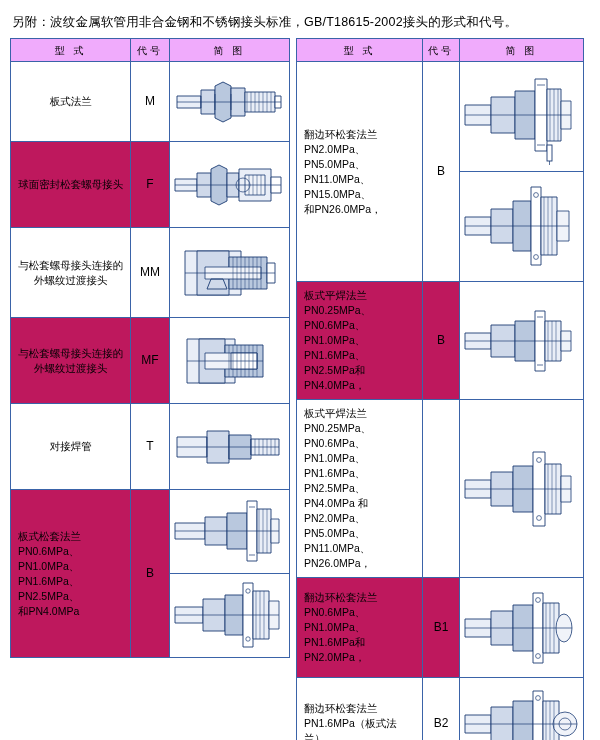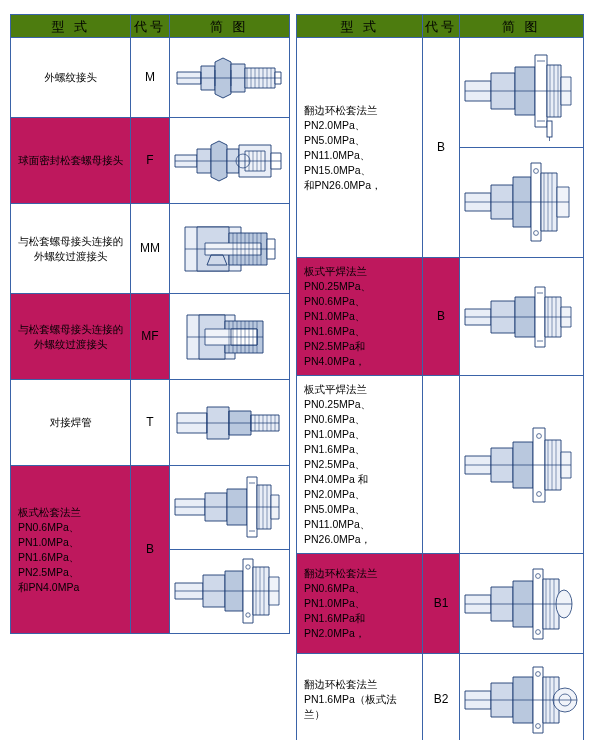--- a/index.html
+++ b/index.html
@@ -31,24 +31,24 @@
   table.right{width:288px;}
   th,td{
     border:1px solid #3a63a8;
     padding:0;
     vertical-align:middle;
     text-align:center;
     font-size:10.5px;
     line-height:15px;
   }
   thead th{
-    background:#4d7c0f;
+    background:#f0abfc;
     height:22px;
     font-weight:normal;
-    font-size:13px;
+    font-size:10px;
     letter-spacing:3px;
   }
   .col-type{width:120px;}
   .col-code{width:38px;}
   .col-fig{width:120px;}
   .rcol-type{width:126px;}
   .rcol-code{width:36px;}
   .rcol-fig{width:124px;}
 
   td.type{
@@ -85,40 +85,41 @@
   .fillC{fill:#b9c8de;stroke:#1b3b73;stroke-width:0.9;}
   .fillD{fill:#ffffff;stroke:#1b3b73;stroke-width:0.9;}
   .fillE{fill:#f0f3f9;stroke:#1b3b73;stroke-width:0.8;}
   .hatch{stroke:#1b3b73;stroke-width:0.5;}
 </style>
 </head>
 <body>
 
 <div class="page">
 
+  <div class="title">另附：波纹金属软管用非合金钢和不锈钢接头标准，GB/T18615-2002接头的形式和代号。</div>
 
   <div class="tables">
 
     <table class="left">
       <colgroup>
           <col class="col-type">
           <col class="col-code">
           <col class="col-fig">
         </colgroup>
       <thead>
         <tr>
           <th>型        式</th>
           <th>代号</th>
           <th>简        图</th>
         </tr>
       </thead>
       <tbody>
 
         <tr style="height:80px;">
-          <td class="type center">外螺纹接头</td>
+          <td class="type center">板式法兰</td>
           <td class="code">M</td>
           <td class="fig">
             <div class="figbox">
               <svg width="116" height="72" viewBox="0 0 116 72">
                 <g>
                   <path class="fillA" d="M6 30 L30 30 L30 42 L6 42 Z"></path>
                   <path class="fillB" d="M30 24 L44 24 L44 48 L30 48 Z"></path>
                   <path class="fillC" d="M44 20 L52 16 L60 20 L60 52 L52 56 L44 52 Z"></path>
                   <path class="fillB" d="M60 22 L74 22 L74 50 L60 50 Z"></path>
                   <path class="fillA" d="M74 26 L104 26 L104 46 L74 46 Z"></path>

